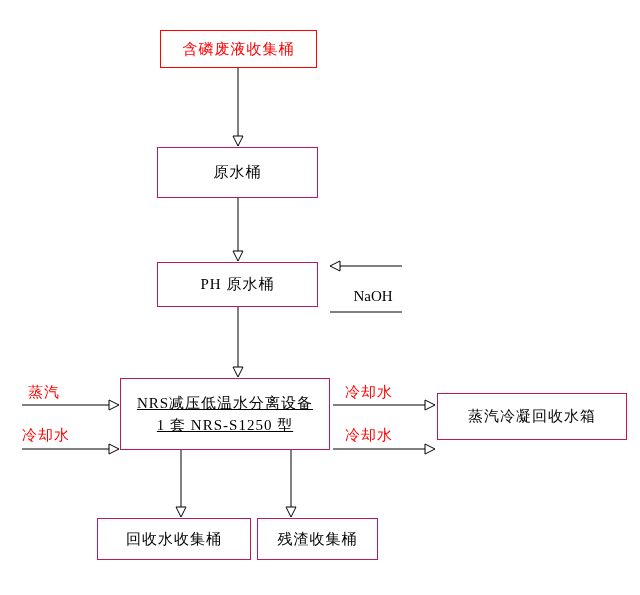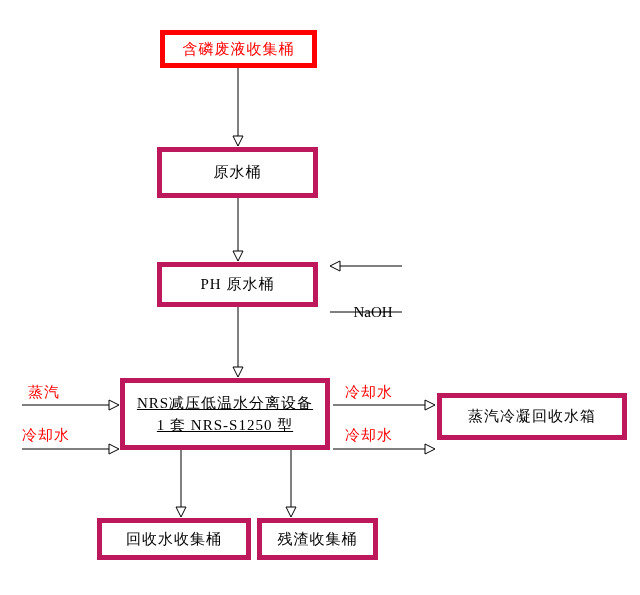--- a/index.html
+++ b/index.html
@@ -17,21 +17,21 @@
   svg.wires {
     position: absolute;
     left: 0; top: 0;
     width: 640px; height: 595px;
   }
   svg.wires line { stroke: #000000; stroke-width: 1; }
   svg.wires path.head { fill: #ffffff; stroke: #000000; stroke-width: 1; }
 
   .box {
     position: absolute;
-    border: 5px solid #be185d;
+    border: 1px solid #be185d;
     background: #ffffff;
     color: #000000;
     font-size: 15px;
     display: flex;
     flex-direction: column;
     align-items: center;
     justify-content: center;
     text-align: center;
     line-height: 1.5;
     letter-spacing: 1px;
@@ -62,21 +62,21 @@
   #box-nrs        { left:120px; top:378px; width:210px; height:72px;text-decoration:underline; }
   #box-condensate { left:437px; top:393px; width:190px; height:47px;text-align:center; }
   #box-recovered  { left:97px;  top:518px; width:154px; height:42px; }
   #box-residue    { left:257px; top:518px; width:121px; height:42px; }
 
   
   #label-steam-in        { left:28px;  top:383px; }
   #label-cooling-in      { left:22px;  top:426px; }
   #label-cooling-out-top { left:345px; top:383px; }
   #label-cooling-out-bot { left:345px; top:426px; }
-  #label-naoh            { left:342px; top:288px; width:62px; text-align:center;margin-top:16px; }
+  #label-naoh            { left:342px; top:288px; width:62px; text-align:center; }
 </style>
 </head>
 <body>
 
 <div class="canvas">
 
   <svg class="wires" viewBox="0 0 640 595">
 
     <line x1="238" y1="68" x2="238" y2="136"></line>
     <path class="head" d="M 233 136 L 243 136 L 238 146 Z"></path>

